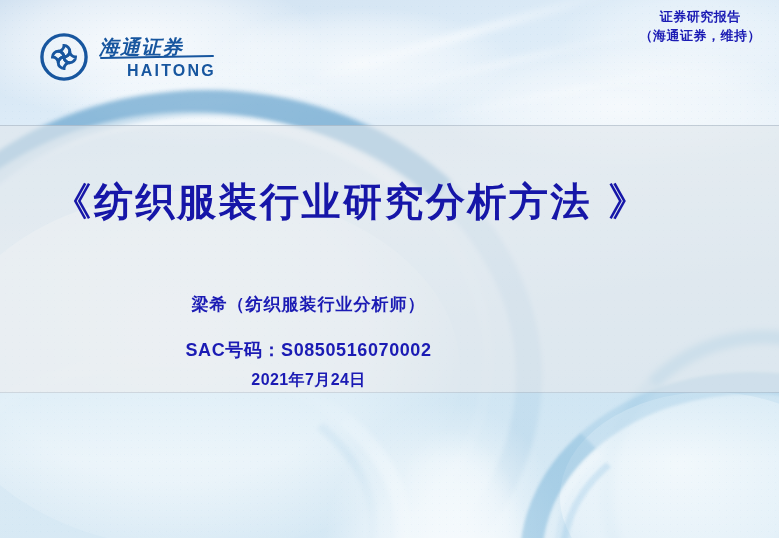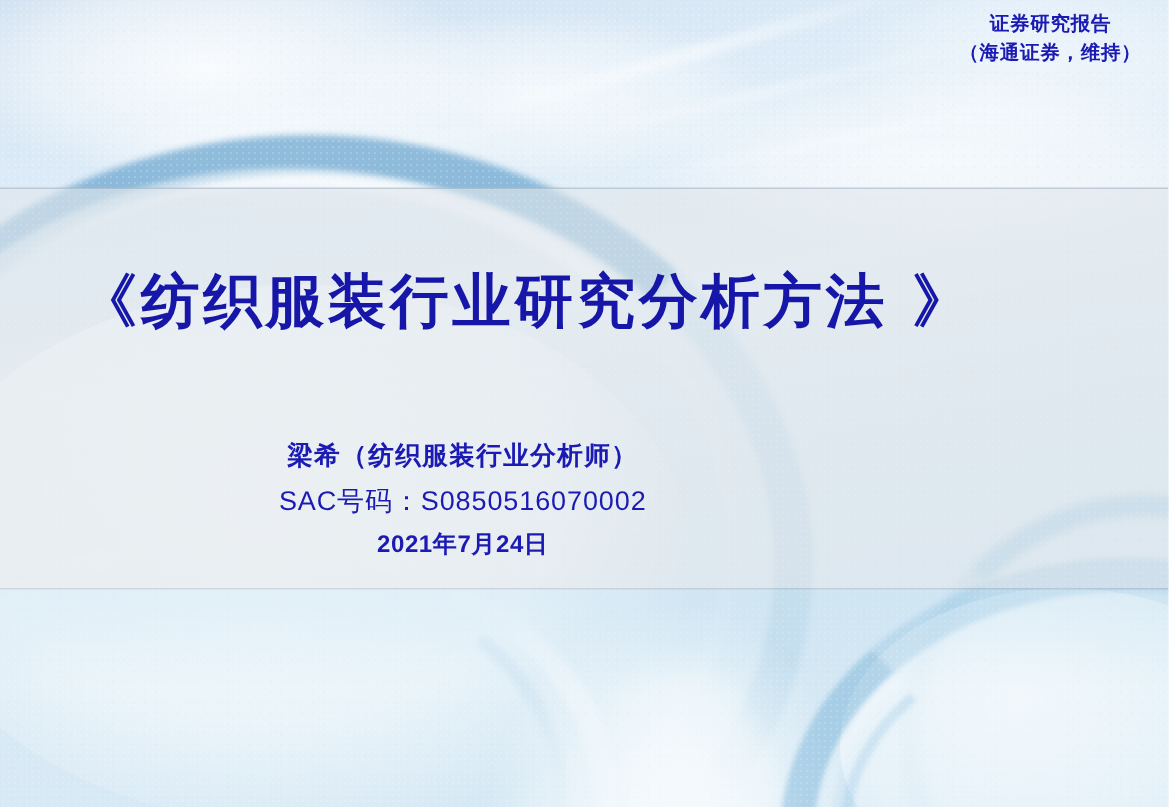--- a/index.html
+++ b/index.html
@@ -292,25 +292,25 @@
   .author-line {
     font-family: "DejaVu Serif", "Liberation Serif", serif;
     font-weight: 700;
     font-size: 17px;
     letter-spacing: 1px;
     line-height: 1.45;
     white-space: nowrap;
   }
   .sac-line {
     font-family: "Liberation Sans", sans-serif;
-    font-weight: 400;
+    font-weight: 700;
     font-size: 18px;
     letter-spacing: 0.6px;
     line-height: 1.5;
-    margin-top: 4px;
+    margin-top: 20px;
     white-space: nowrap;
   }
   .date-line {
     font-family: "Liberation Sans", sans-serif;
     font-weight: 700;
     font-size: 16px;
     letter-spacing: 0.4px;
     line-height: 1.5;
     margin-top: 4px;
     white-space: nowrap;
@@ -352,20 +352,38 @@
 
   <div class="grain"></div>
 
   <div class="band-bot-wash"></div>
   <div class="band-mid"></div>
   <div class="band-line-top"></div>
   <div class="band-line-bot"></div>
 
   <div id="content">
 
+    <div class="logo-block">
+      <svg class="logo-emblem" viewBox="0 0 100 100">
+        <circle cx="50" cy="50" r="46" fill="none" stroke="#17569f" stroke-width="7"></circle>
+        <g fill="none" stroke="#17569f" stroke-width="6" stroke-linecap="round">
+          <path d="M50 26 A12 12 0 0 1 62 38 A12 12 0 0 1 50 50 A12 12 0 0 0 38 38 A12 12 0 0 0 50 26 Z"></path>
+          <path d="M74 50 A12 12 0 0 1 62 62 A12 12 0 0 1 50 50 A12 12 0 0 0 62 38 A12 12 0 0 0 74 50 Z"></path>
+          <path d="M50 74 A12 12 0 0 1 38 62 A12 12 0 0 1 50 50 A12 12 0 0 0 62 62 A12 12 0 0 0 50 74 Z"></path>
+          <path d="M26 50 A12 12 0 0 1 38 38 A12 12 0 0 1 50 50 A12 12 0 0 0 38 62 A12 12 0 0 0 26 50 Z"></path>
+        </g>
+      </svg>
+      <div class="logo-words">
+        <svg class="logo-cn" width="118" height="25" viewBox="0 0 118 25">
+          <text x="0" y="19" font-family="'DejaVu Serif', serif" font-size="20" font-weight="700" font-style="italic" fill="#17569f" letter-spacing="1">海通证券</text>
+          <path d="M2 23 L114 21" stroke="#17569f" stroke-width="2" fill="none" stroke-linecap="round"></path>
+        </svg>
+        <div class="logo-en">HAITONG</div>
+      </div>
+    </div>
 
     <div class="header-note">
       <div>证券研究报告</div>
       <div>（海通证券，维持）</div>
     </div>
 
     <div class="main-title">《纺织服装行业研究分析方法 》</div>
 
     <div class="author-block">
       <div class="author-line">梁希（纺织服装行业分析师）</div>

